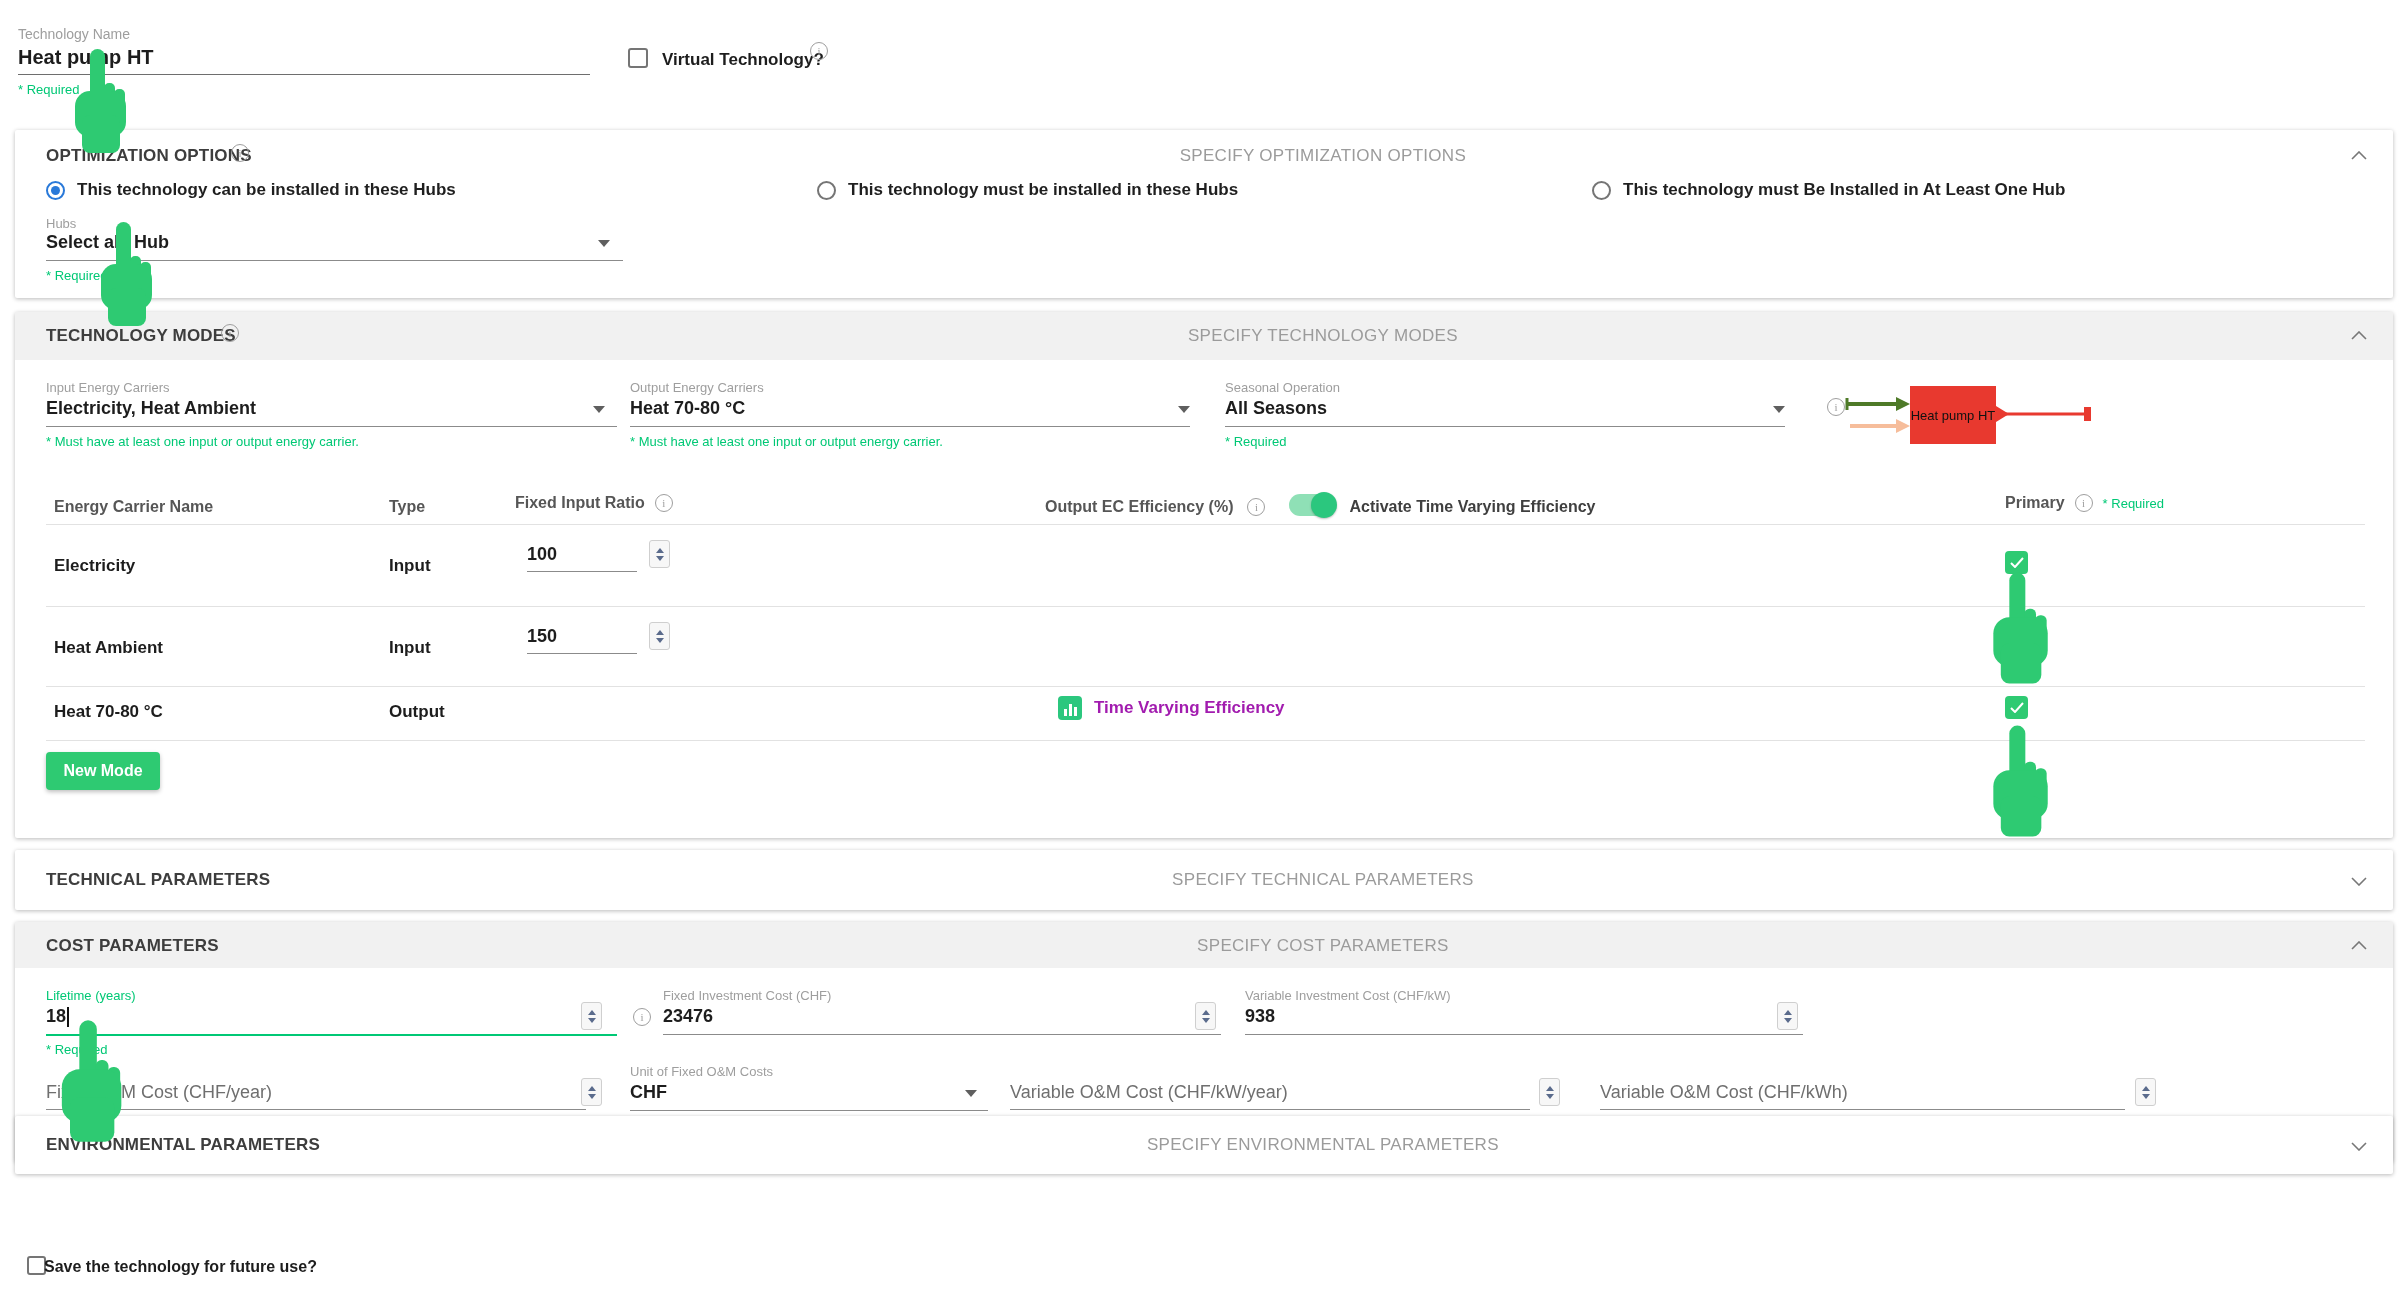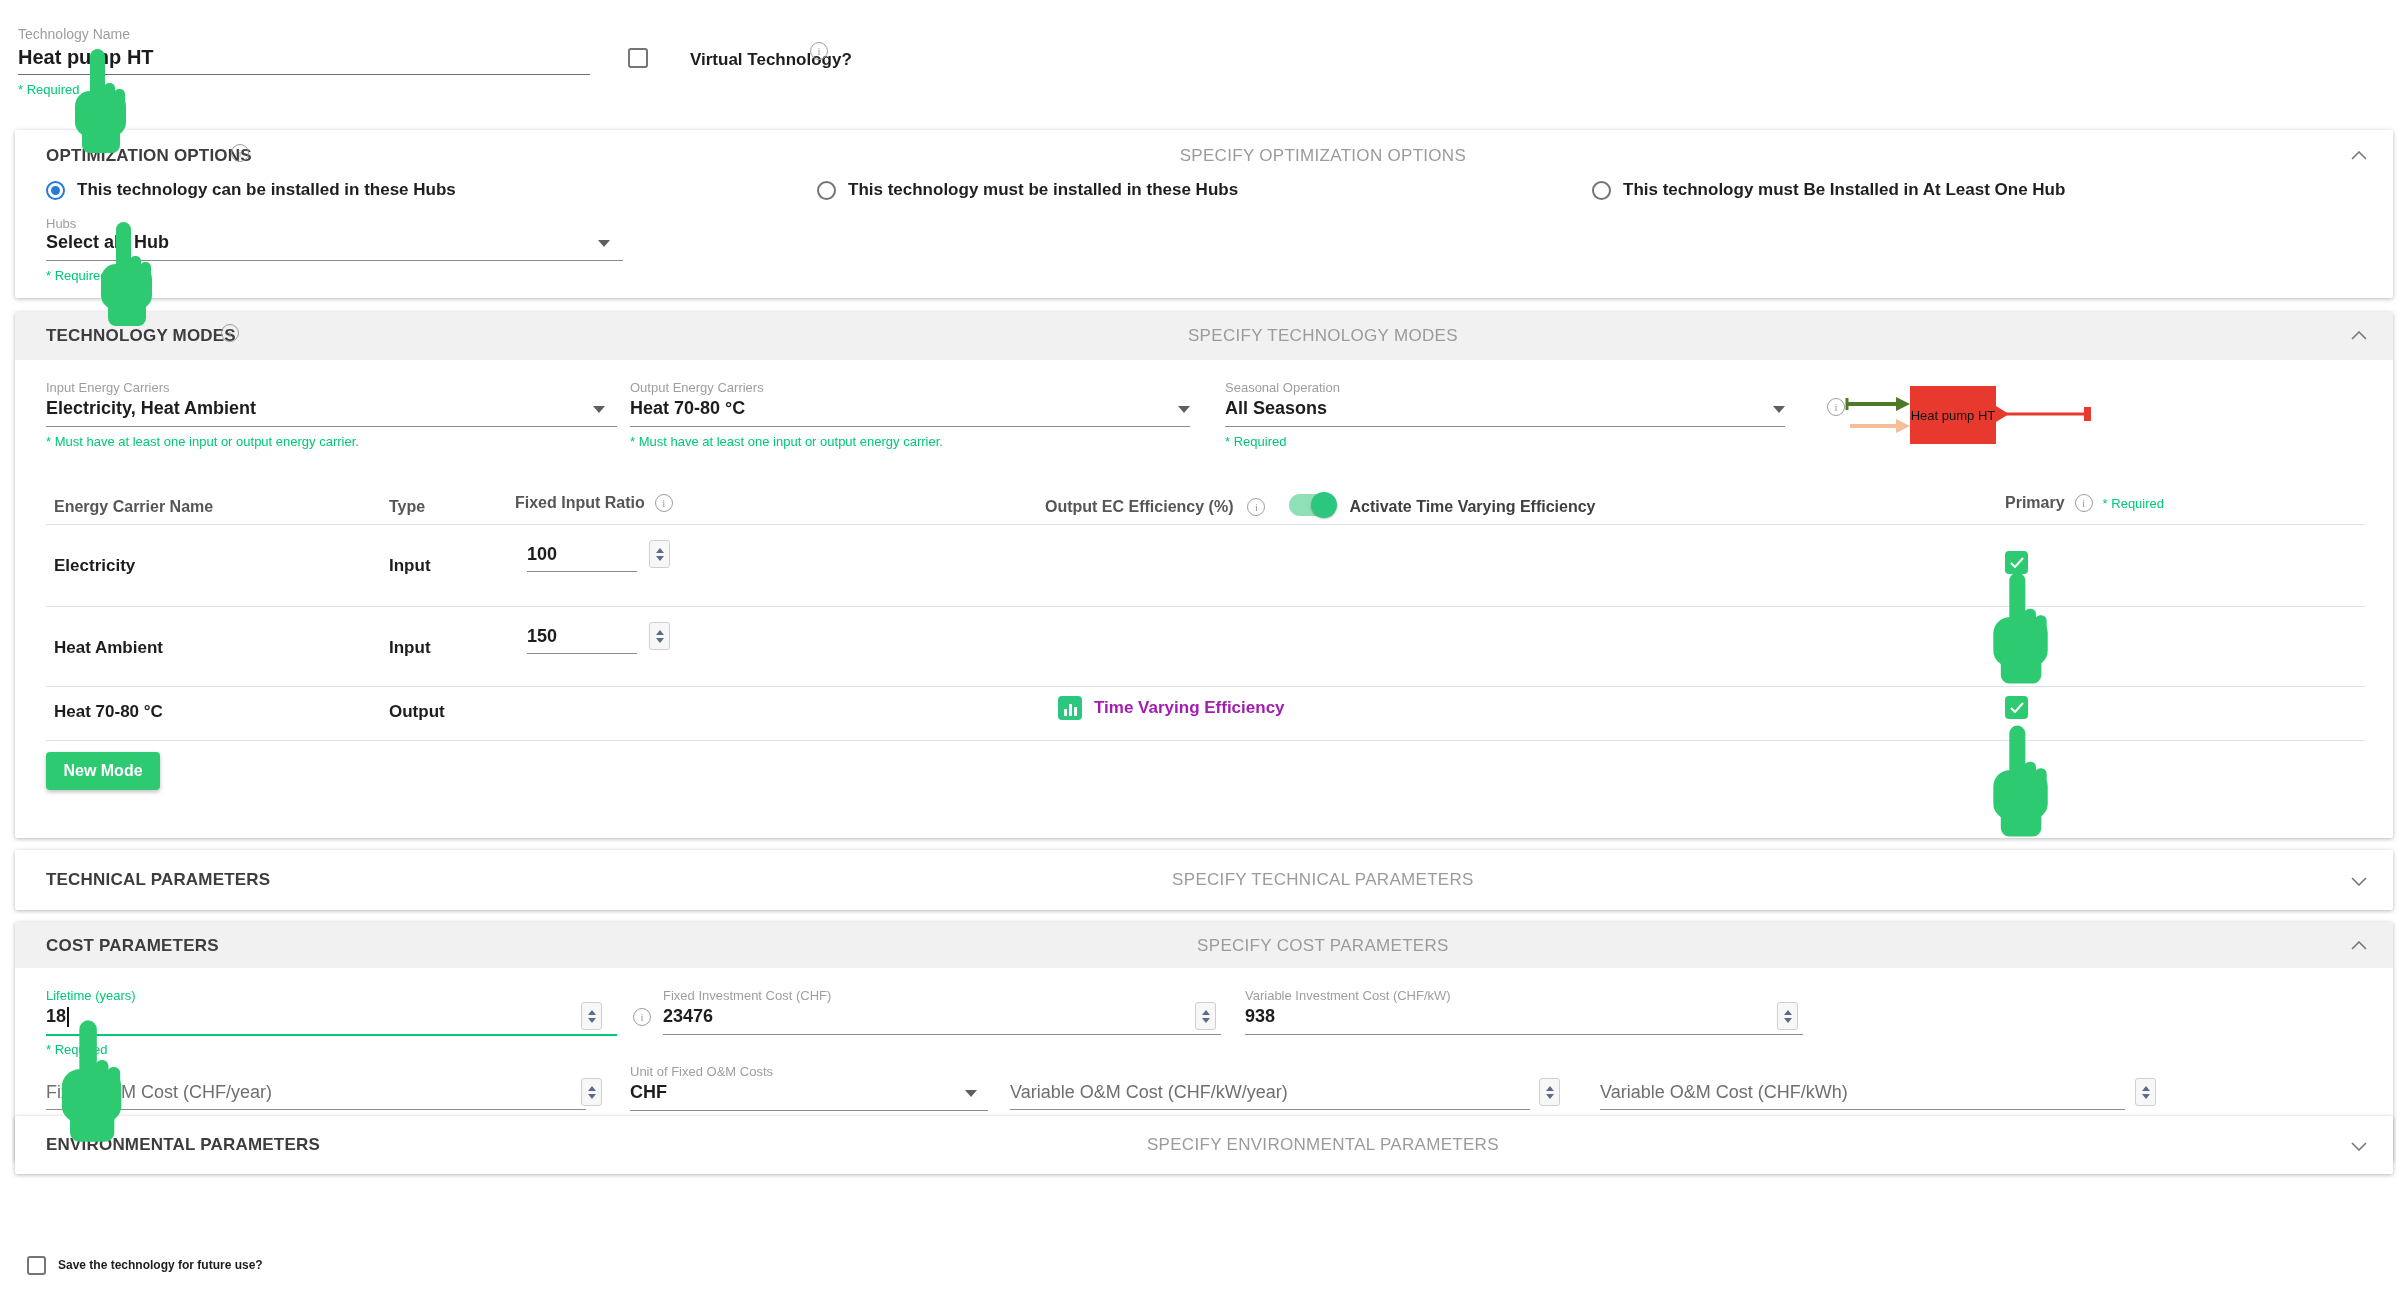--- a/index.html
+++ b/index.html
@@ -88,21 +88,21 @@
 <body>
 
 <div class="page">
 
   <div class="flabel abs" style="left:18px; top:26px;">Technology Name</div>
   <div class="fvalue abs" style="left:18px; top:46px; font-size:20px; font-weight:bold;">Heat pump HT</div>
   <div class="uline abs" style="left:18px; top:74px; width:572px; border-bottom-color:#6e6e6e;"></div>
   <div class="hint abs" style="left:18px; top:82px;">* Required</div>
 
   <div class="cbox" style="left:628px; top:48px;"></div>
-  <div class="fvalue" style="left:662px; top:50px; font-size:17px;margin-left:28px;">Virtual Technology?</div>
+  <div class="fvalue" style="left:662px; top:50px; font-size:17px;">Virtual Technology?</div>
   <div class="info" style="left:810px; top:42px;"></div>
 
   <div class="card" style="top:130px; height:168px;">
     <div class="sec-title" style="top:16px;">OPTIMIZATION OPTIONS</div>
     <div class="info" style="left:216px; top:14px;"></div>
     <div class="sec-center" style="top:16px;">SPECIFY OPTIMIZATION OPTIONS</div>
     <div class="chev" style="top:16px;">
       <svg width="16" height="9">
           <polyline points="1,8 8,1 15,8" fill="none" stroke="#777" stroke-width="1.6"></polyline>
         </svg>
@@ -318,21 +318,21 @@
     <div class="sec-title" style="top:19px;">ENVIRONMENTAL PARAMETERS</div>
     <div class="sec-center" style="top:19px;">SPECIFY ENVIRONMENTAL PARAMETERS</div>
     <div class="chev" style="top:21px;">
       <svg width="16" height="9">
           <polyline points="1,1 8,8 15,1" fill="none" stroke="#777" stroke-width="1.6"></polyline>
         </svg>
     </div>
   </div>
 
   <div class="cbox" style="left:27px; top:1256px; width:19px; height:19px;"></div>
-  <div class="abs" style="left:58px; top:1258px; font-size:12px; font-weight:600; color:#1d1d1d;">Save the technology for future use?</div>
+  <div class="abs" style="left:44px; top:1258px; font-size:16px; font-weight:600; color:#1d1d1d;">Save the technology for future use?</div>
 
   <svg class="hand" style="left:70px; top:40px;" width="60" height="122" viewBox="0 0 60 104">
     <g fill="#2ECA72">
       <rect x="20" y="0" width="15" height="56" rx="7.5"></rect>
       <rect x="34" y="34" width="11" height="22" rx="5"></rect>
       <rect x="44" y="40" width="11" height="20" rx="5"></rect>
       <rect x="5" y="42" width="51" height="46" rx="15"></rect>
       <rect x="12" y="66" width="38" height="38" rx="8"></rect>
     </g>
   </svg>

